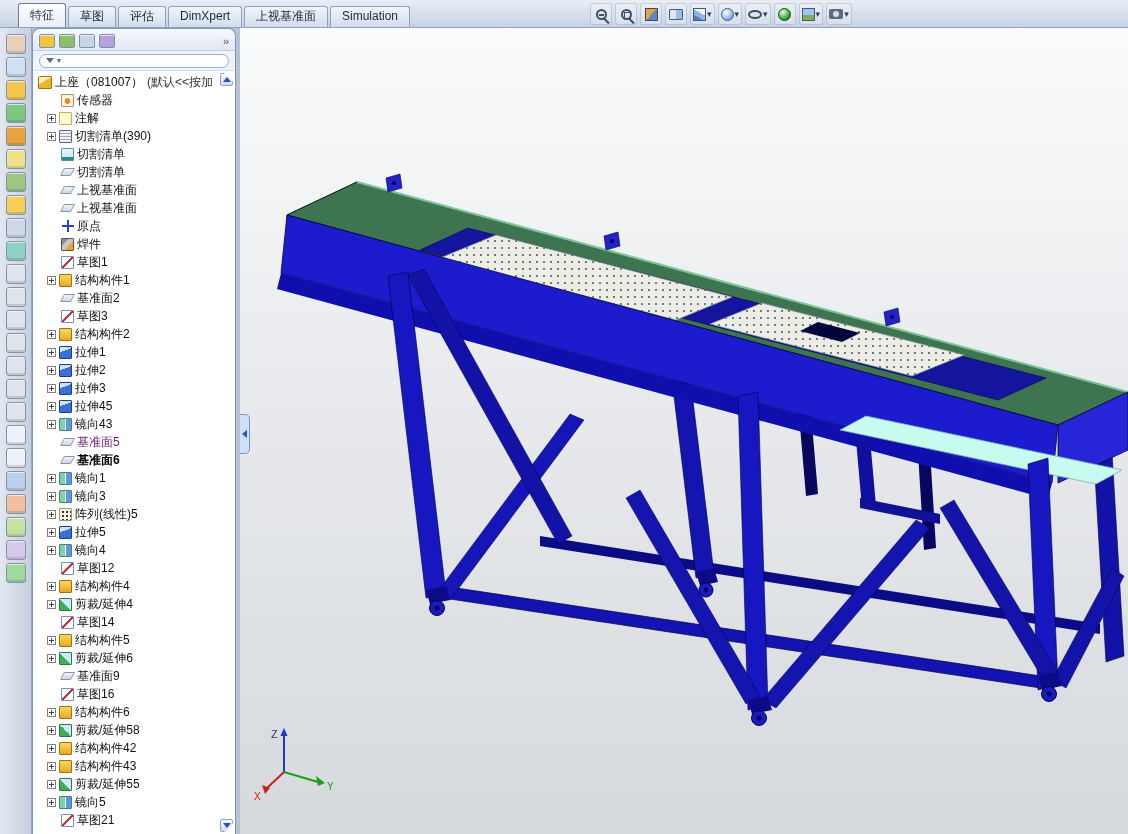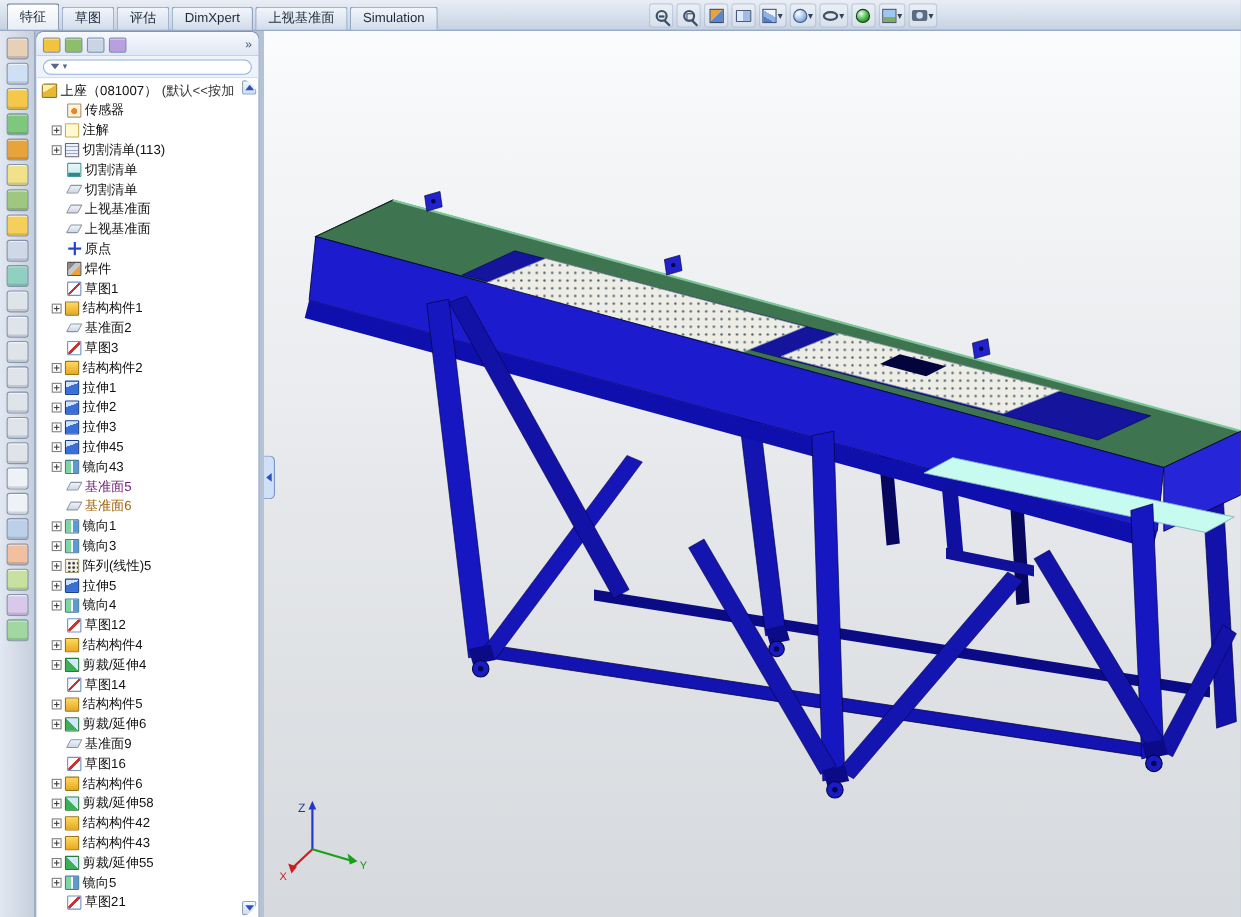--- a/index.html
+++ b/index.html
@@ -2,21 +2,21 @@
 <html><head>
 <meta charset="utf-8">
 <style>
   html,body{margin:0;padding:0;width:1128px;height:834px;overflow:hidden;
     background:#b6c1d2;font-family:"Liberation Sans","DejaVu Sans",sans-serif;}
   *{box-sizing:border-box;}
 
   
   #topbar{position:absolute;left:0;top:0;right:0;height:28px;
     background:linear-gradient(#e9eef6,#c6d2e3);border-bottom:1px solid #8fa3c0;z-index:5;}
-  .tabs{display:flex;align-items:flex-end;height:100%;padding-left:6px;gap:2px;}
+  .tabs{display:flex;align-items:flex-end;height:100%;padding-left:18px;gap:2px;}
   .tab{height:21px;line-height:19px;padding:0 11px;font-size:12px;color:#1a2a3a;
     background:linear-gradient(#f2f6fb,#d2dcea);border:1px solid #8fa3c0;border-bottom:none;
     border-radius:3px 3px 0 0;white-space:nowrap;cursor:default;}
   .tab.active{background:linear-gradient(#fefefe,#e8eef6);height:24px;line-height:22px;border-color:#70809a;}
   .vtoolbar{position:absolute;left:590px;top:2px;display:flex;gap:3px;align-items:center;height:24px;}
   .vbtn{height:22px;min-width:22px;padding:0 2px;display:flex;align-items:center;justify-content:center;
     border-radius:3px;border:1px solid rgba(120,140,170,.35);background:rgba(255,255,255,.25);}
   .dd{font-size:9px;color:#33415a;margin-left:1px;}
   .vic{display:inline-block;}
   .ic-mag-plus,.ic-mag-area{width:11px;height:11px;border:2px solid #3c5068;border-radius:50%;position:relative;}
@@ -206,21 +206,21 @@
           <span class="tlabel">传感器</span>
         </div>
         <div class="trow gen">
           <span class="exp"></span>
           <span class="ti ti-annotations"></span>
           <span class="tlabel">注解</span>
         </div>
         <div class="trow gen">
           <span class="exp"></span>
           <span class="ti ti-cut-list"></span>
-          <span class="tlabel">切割清单(113)</span>
+          <span class="tlabel">切割清单(390)</span>
         </div>
         <div class="trow gen">
           <span class="exp0"></span>
           <span class="ti ti-material"></span>
           <span class="tlabel">切割清单</span>
         </div>
         <div class="trow gen">
           <span class="exp0"></span>
           <span class="ti ti-plane"></span>
           <span class="tlabel">切割清单</span>
@@ -296,21 +296,21 @@
           <span class="tlabel">镜向43</span>
         </div>
         <div class="trow gen">
           <span class="exp0"></span>
           <span class="ti ti-plane"></span>
           <span class="tlabel" style="color: #701a75;">基准面5</span>
         </div>
         <div class="trow gen">
           <span class="exp0"></span>
           <span class="ti ti-plane"></span>
-          <span class="tlabel" style="color: #a16207;">基准面6</span>
+          <span class="tlabel" style="color: #000000; font-weight: bold;">基准面6</span>
         </div>
         <div class="trow gen">
           <span class="exp"></span>
           <span class="ti ti-mirror"></span>
           <span class="tlabel">镜向1</span>
         </div>
         <div class="trow gen">
           <span class="exp"></span>
           <span class="ti ti-mirror"></span>
           <span class="tlabel">镜向3</span>

